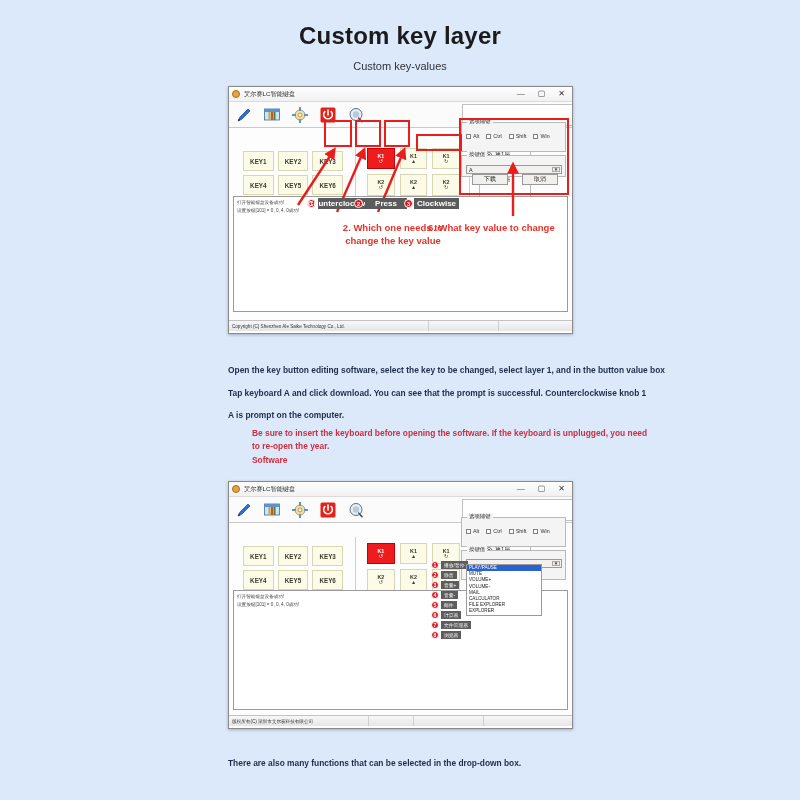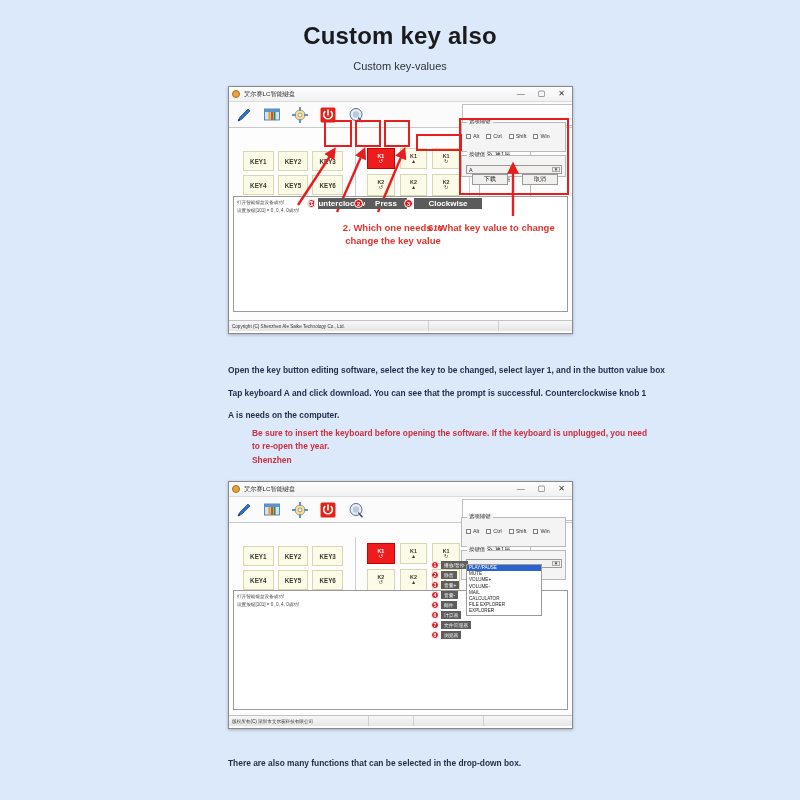--- a/index.html
+++ b/index.html
@@ -188,21 +188,21 @@
   .menuitem .dot {
     width:8px;height:8px;border-radius:50%;
     background:#d8191f; color:#fff; font-size:5px; font-weight:bold;
     display:flex;align-items:center;justify-content:center; flex:0 0 auto;
     border:1px solid #fff;
   }
 </style>
 </head>
 <body>
 
-<div class="page-title">Custom key also</div>
+<div class="page-title">Custom key layer</div>
 <div class="page-subtitle">Custom key-values</div>
 
 <div class="window" style="left:228px; top:86px; width:345px; height:248px;">
 
   <div class="titlebar">
     <div class="tb-logo"></div>
     <div class="tb-title">艾尔赛LC智能键盘</div>
     <div class="tb-btns">
       <div class="tb-btn">—</div>
       <div class="tb-btn">▢</div>
@@ -398,31 +398,31 @@
   <line x1="337" y1="212" x2="364" y2="150" stroke="#e81d1d" stroke-width="2.4" marker-end="url(#ah)"></line>
   <line x1="378" y1="212" x2="404" y2="150" stroke="#e81d1d" stroke-width="2.4" marker-end="url(#ah)"></line>
   <line x1="513" y1="216" x2="513" y2="165" stroke="#e81d1d" stroke-width="2.4" marker-end="url(#ah)"></line>
 </svg>
 
 <div class="numdot" style="left:307px; top:199px;">1</div>
 <div class="badge" style="left:318px; top:198px; width:48px;">Counterclockwise</div>
 <div class="numdot" style="left:354px; top:199px;">2</div>
 <div class="badge" style="left:365px; top:198px; width:42px;">Press</div>
 <div class="numdot" style="left:404px; top:199px;">3</div>
-<div class="badge" style="left:414px; top:198px; width:68px;">Clockwise</div>
+<div class="badge" style="left:414px; top:198px; width:45px;">Clockwise</div>
 
 <div class="callout" style="left:328px; top:222px; width:130px; text-align:center; white-space:pre-line;">2. Which one needs to
 change the key value</div>
 <div class="callout" style="left:428px; top:222px; width:170px;">6. What key value to change</div>
 
 <div class="para" style="left:228px; top:364px; width:440px;">Open the key button editing software, select the key to be changed, select layer 1, and in the button value box</div>
 <div class="para" style="left:228px; top:387px; width:440px;">Tap keyboard A and click download. You can see that the prompt is successful. Counterclockwise knob 1</div>
-<div class="para" style="left:228px; top:409px; width:440px;">A is needs on the computer.</div>
+<div class="para" style="left:228px; top:409px; width:440px;">A is prompt on the computer.</div>
 <div class="para red" style="left:228px; top:427px; width:400px;">Be sure to insert the keyboard before opening the software. If the keyboard is unplugged, you need to re-open the year.</div>
-<div class="para red" style="left:228px; top:454px; width:200px;">Shenzhen</div>
+<div class="para red" style="left:228px; top:454px; width:200px;">Software</div>
 
 <div class="window" style="left:228px; top:481px; width:345px; height:248px;">
 
   <div class="titlebar">
     <div class="tb-logo"></div>
     <div class="tb-title">艾尔赛LC智能键盘</div>
     <div class="tb-btns">
       <div class="tb-btn">—</div>
       <div class="tb-btn">▢</div>
       <div class="tb-btn close">✕</div>

